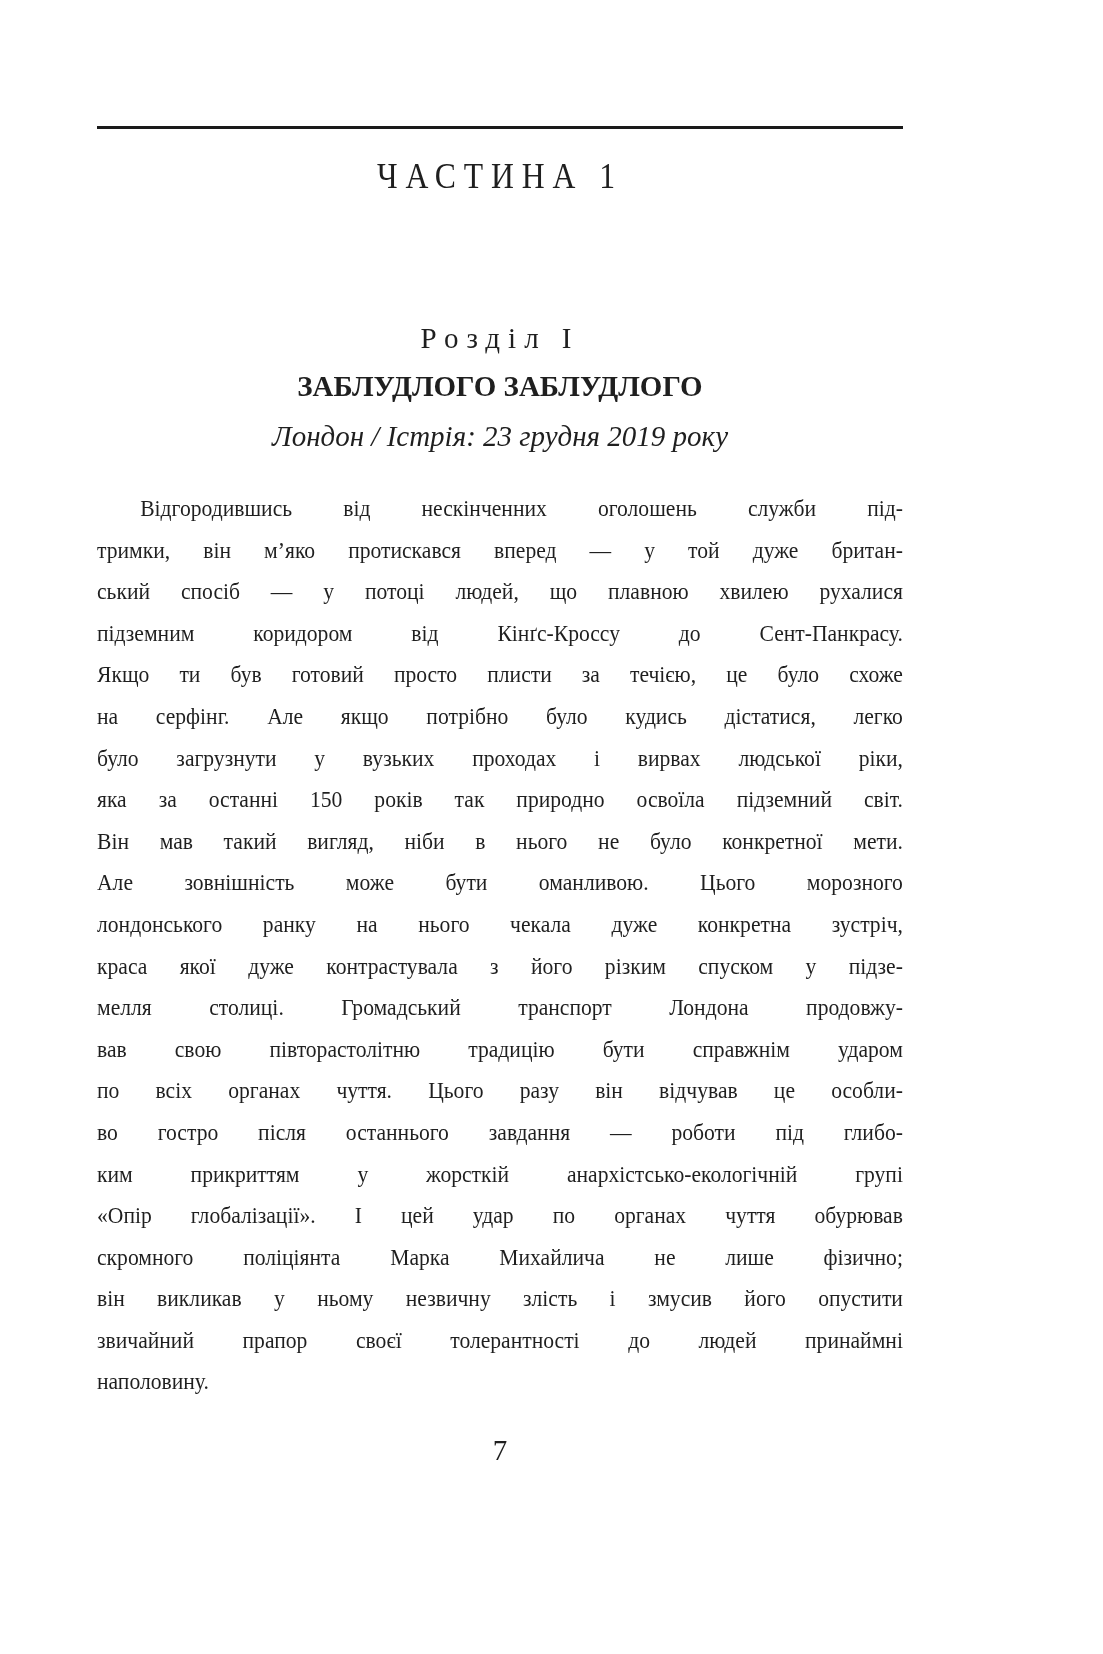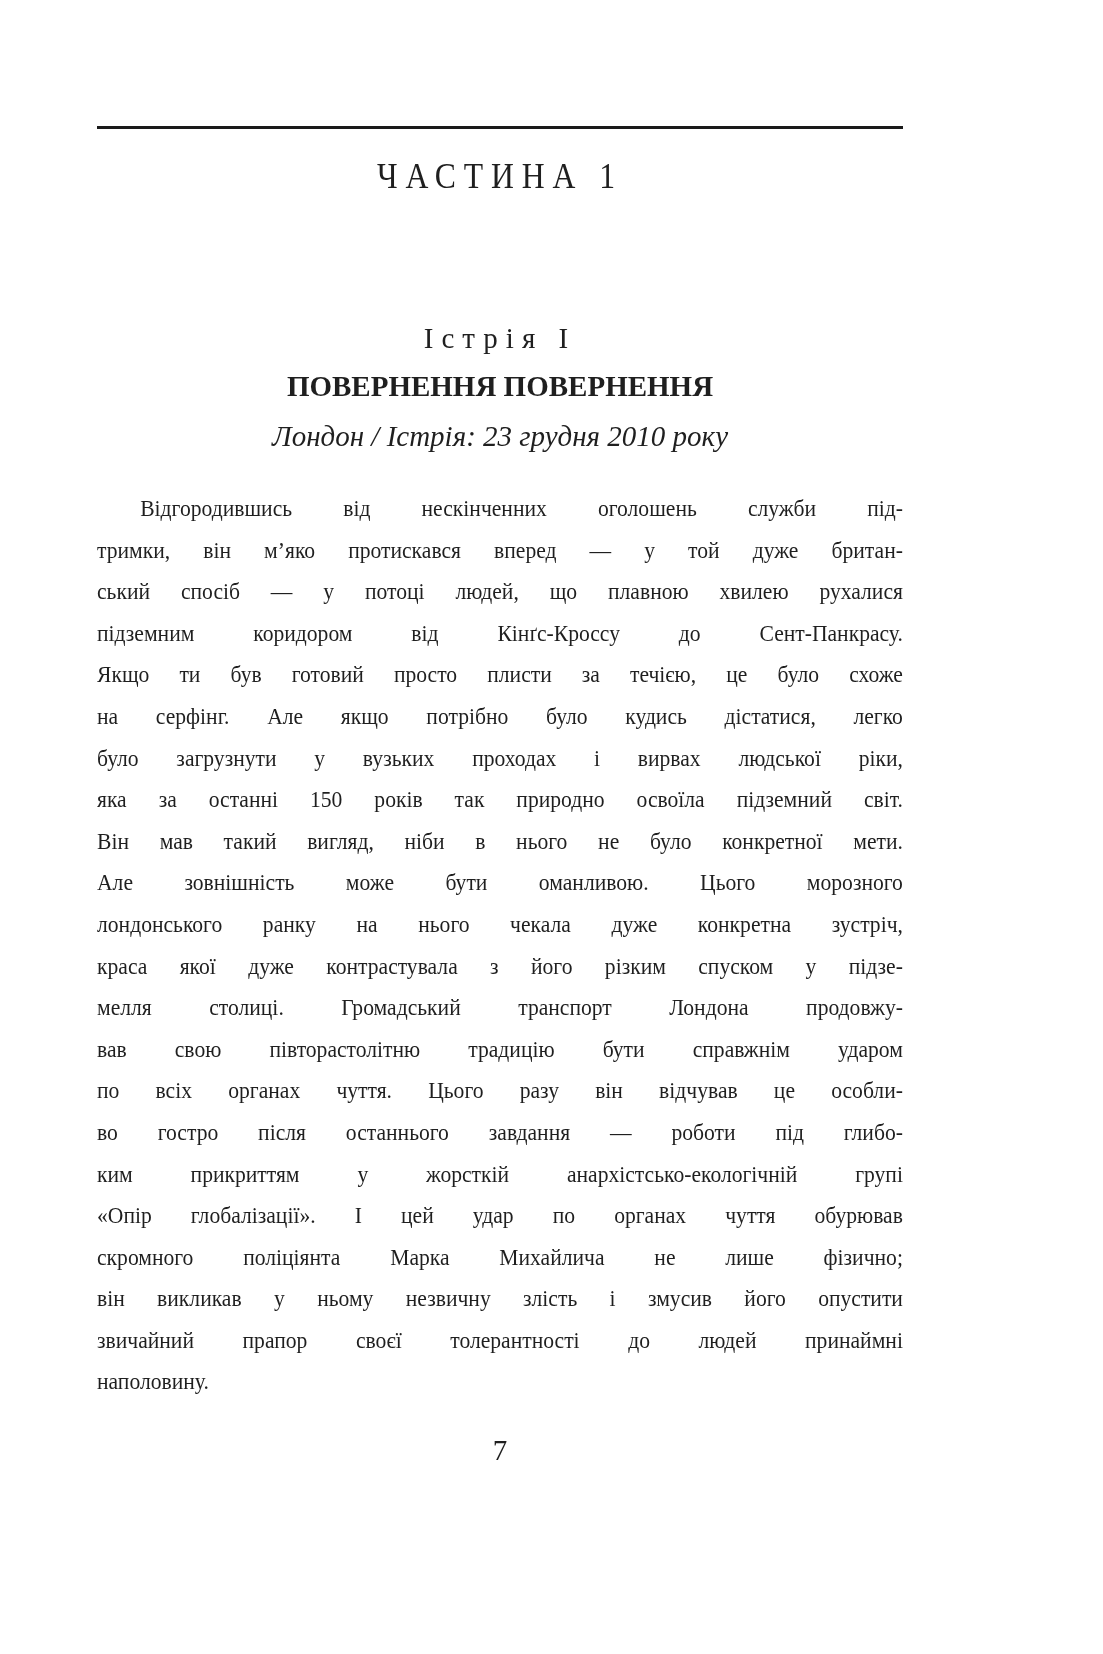--- a/index.html
+++ b/index.html
@@ -108,25 +108,25 @@
   </style>
 </head>
 <body>
 
 <div class="page">
 
   <div class="top-rule"></div>
 
   <div class="part-title">ЧАСТИНА 1</div>
 
-  <div class="chapter-label">Істрія I</div>
+  <div class="chapter-label">Розділ I</div>
 
-  <div class="chapter-title">ПОВЕРНЕННЯ ПОВЕРНЕННЯ</div>
+  <div class="chapter-title">ЗАБЛУДЛОГО ЗАБЛУДЛОГО</div>
 
-  <div class="chapter-subtitle">Лондон / Істрія: 23 грудня 2010 року</div>
+  <div class="chapter-subtitle">Лондон / Істрія: 23 грудня 2019 року</div>
 
   <div class="body-text">
     <span class="line indent">Відгородившись від нескінченних оголошень служби під-</span>
     <span class="line">тримки, він м’яко протискався вперед — у той дуже британ-</span>
     <span class="line">ський спосіб — у потоці людей, що плавною хвилею рухалися</span>
     <span class="line">підземним коридором від Кінґс-Кроссу до Сент-Панкрасу.</span>
     <span class="line">Якщо ти був готовий просто плисти за течією, це було схоже</span>
     <span class="line">на серфінг. Але якщо потрібно було кудись дістатися, легко</span>
     <span class="line">було загрузнути у вузьких проходах і вирвах людської ріки,</span>
     <span class="line">яка за останні 150 років так природно освоїла підземний світ.</span>

